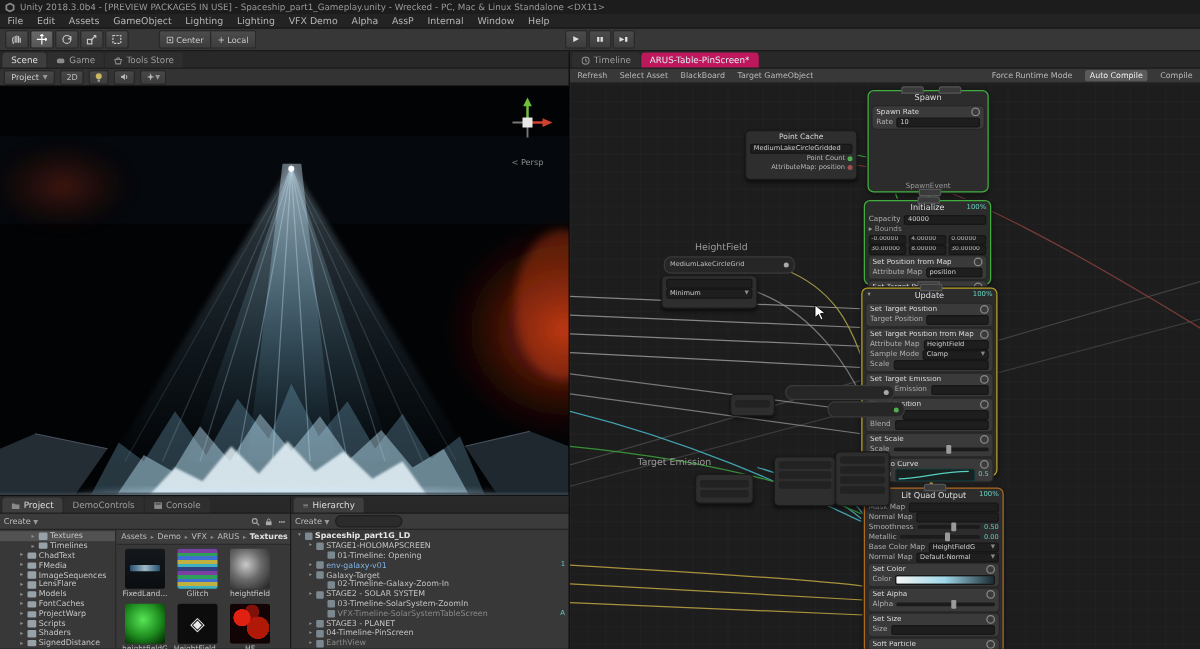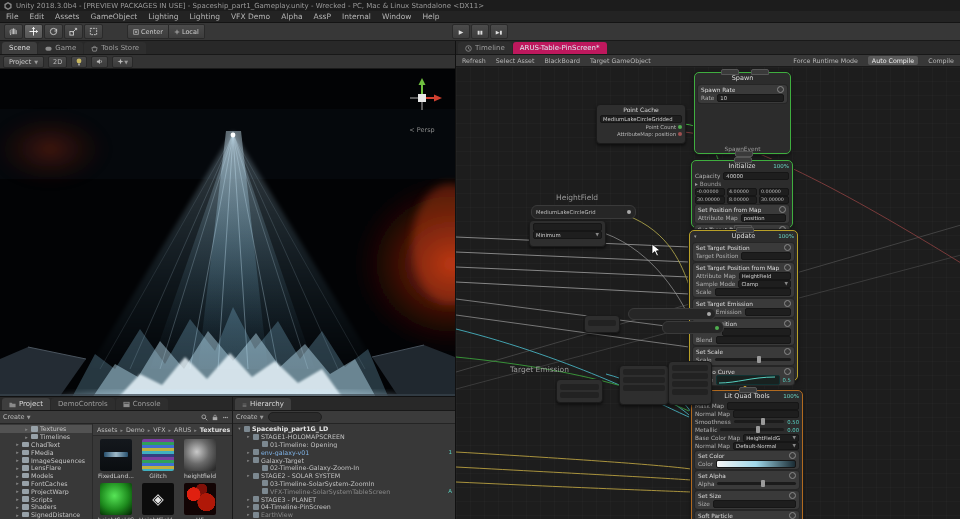--- a/index.html
+++ b/index.html
@@ -802,21 +802,21 @@
                   </svg>
                 </div>
                 <span class="cval">0.5</span>
               </div>
             </div>
           </div>
         <div class="node orange" id="node-output" style="left:235px;top:323px;width:110px;height:140px;">
           <div class="flowtab top"></div>
         <div class="ctxtitle">
               <span class="fold">▾</span>
-              <span>Lit Quad Tools</span>
+              <span>Lit Quad Output</span>
               <span class="badge">100%</span>
             </div>
             <div class="crow">
               <span class="blab">Mask Map</span>
               <div class="val"></div>
             </div>
             <div class="crow">
               <span class="blab">Normal Map</span>
               <div class="val"></div>
             </div>

